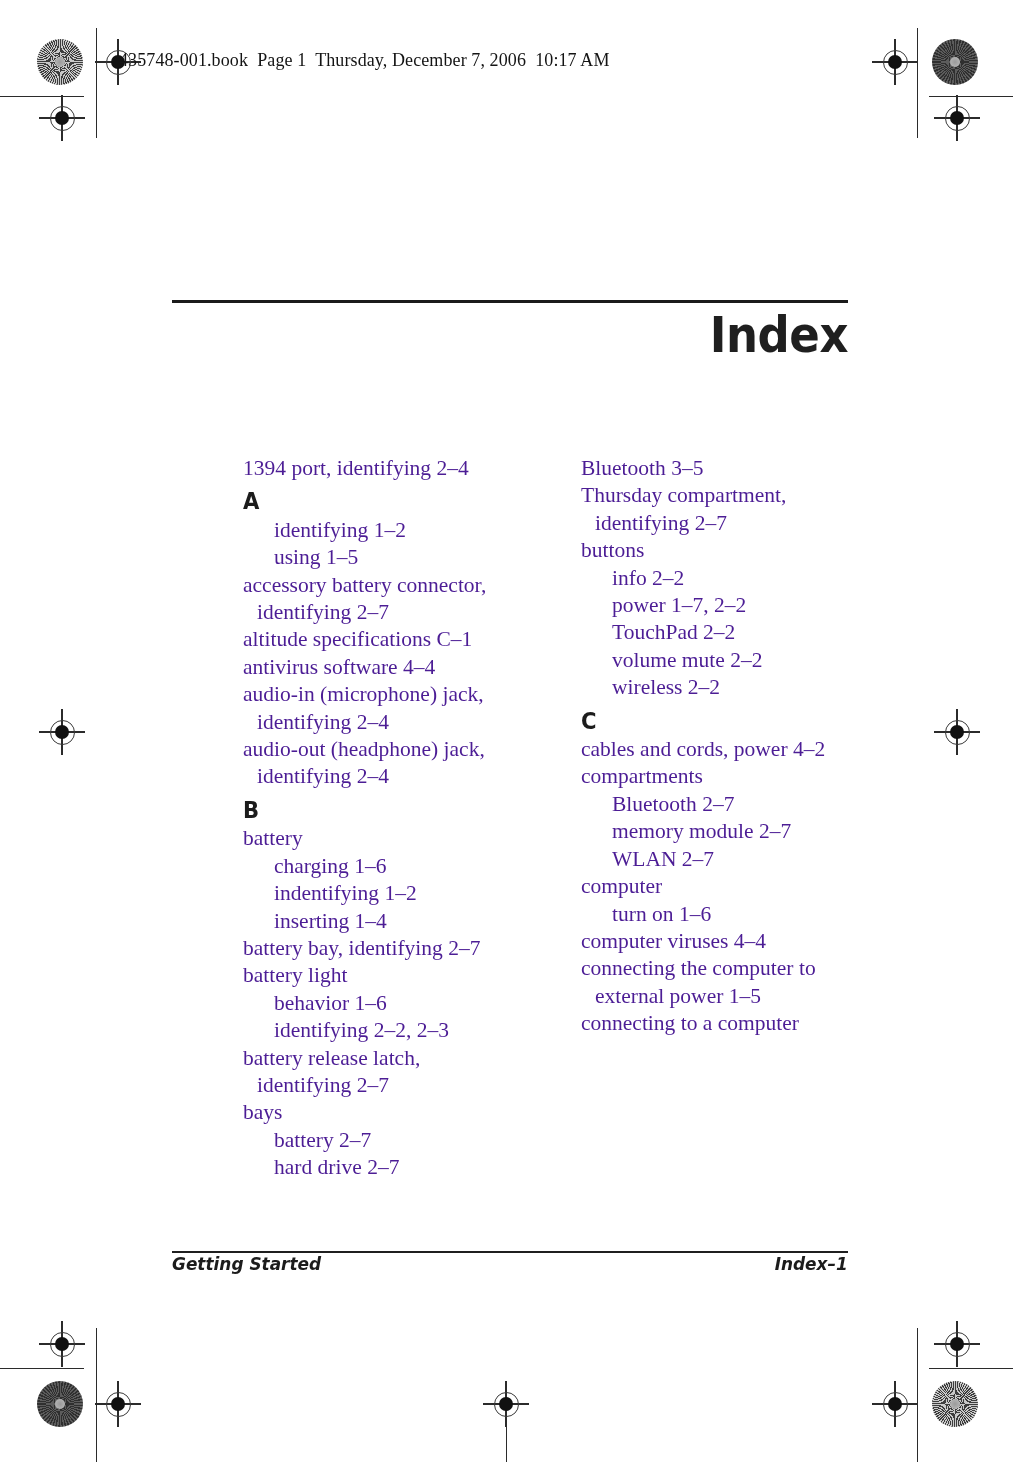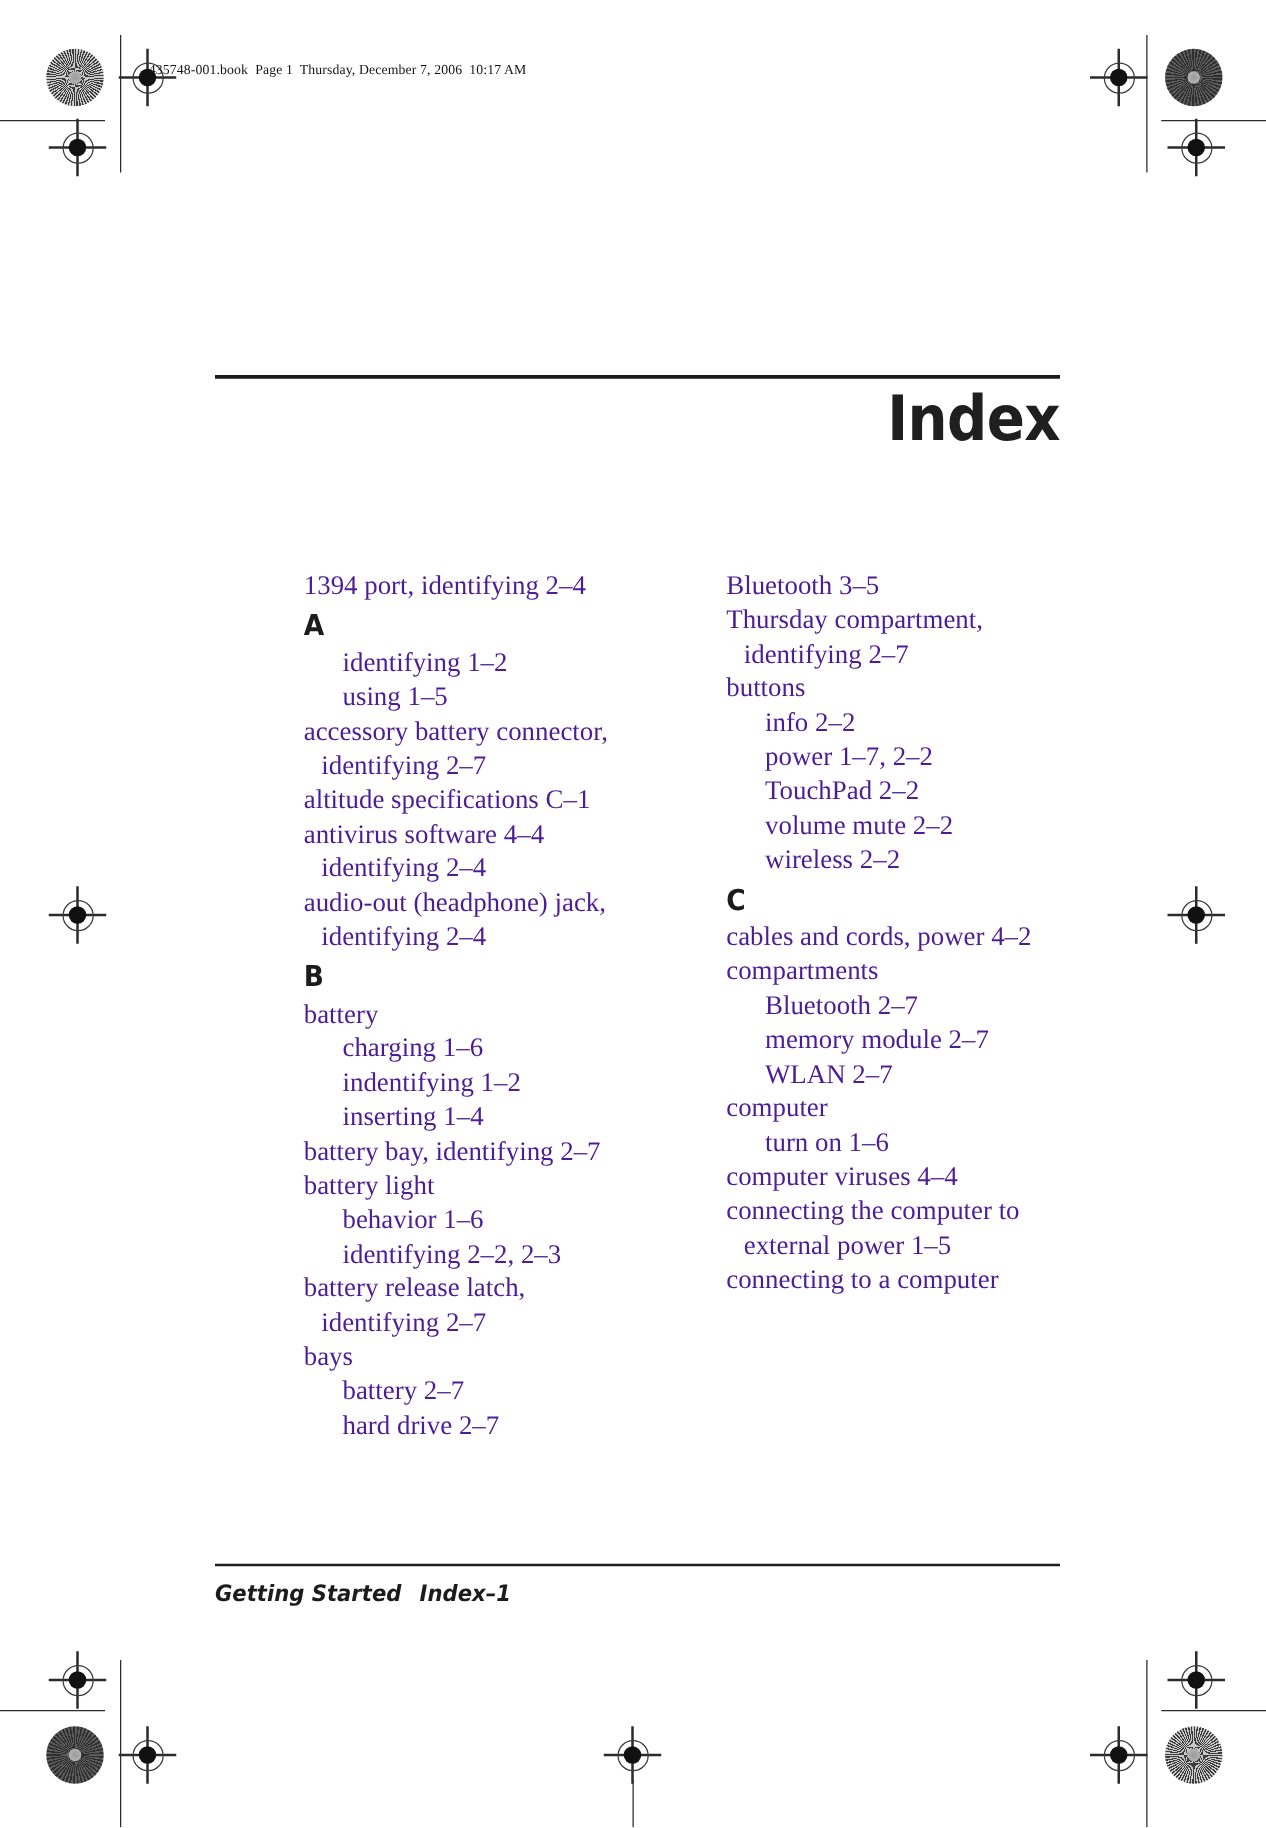--- a/index.html
+++ b/index.html
@@ -82,21 +82,21 @@
     border-radius: 50%;
     background: radial-gradient(#9a9a9a, #bdbdbd);
   }
 
   
   .header-slug {
     position: absolute;
     left: 119px;
     top: 50px;
     font-family: "Liberation Serif", "DejaVu Serif", serif;
-    font-size: 11px;
+    font-size: 18px;
     letter-spacing: 0.1px;
     color: #141414;
     white-space: pre;
   }
 
   
   .content {
     position: absolute;
     left: 172px;
     top: 300px;
@@ -166,23 +166,23 @@
     top: 1251px;
     width: 676px;
   }
   .footer-rule {
     width: 676px;
     height: 1.6px;
     background: #1f1f1f;
   }
   .footer-row {
     display: flex;
-    justify-content: flex-start;
+    justify-content: space-between;
     align-items: baseline;
-    margin-top: 12px;
+    margin-top: 0;
     font-family: "DejaVu Sans", "Liberation Sans", sans-serif;
     font-style: italic;
     font-weight: bold;
     font-size: 18px;
     color: #1c1c1c;
   }
   .footer-row span { transform: scaleX(0.94); transform-origin: left center; }
   .footer-row span.right { transform-origin: right center; }
 </style>
 </head>
@@ -284,20 +284,21 @@
   <div class="columns">
     <div class="col">
         <div class="entry lvl0">1394 port, identifying 2–4</div>
         <div class="letter">A</div>
         <div class="entry lvl1">identifying 1–2</div>
         <div class="entry lvl1">using 1–5</div>
         <div class="entry lvl0">accessory battery connector,</div>
         <div class="entry cont">identifying 2–7</div>
         <div class="entry lvl0">altitude specifications C–1</div>
         <div class="entry lvl0">antivirus software 4–4</div>
+        <div class="entry lvl0">audio-in (microphone) jack,</div>
         <div class="entry cont">identifying 2–4</div>
         <div class="entry lvl0">audio-out (headphone) jack,</div>
         <div class="entry cont">identifying 2–4</div>
         <div class="letter">B</div>
         <div class="entry lvl0">battery</div>
         <div class="entry lvl1">charging 1–6</div>
         <div class="entry lvl1">indentifying 1–2</div>
         <div class="entry lvl1">inserting 1–4</div>
         <div class="entry lvl0">battery bay, identifying 2–7</div>
         <div class="entry lvl0">battery light</div>

